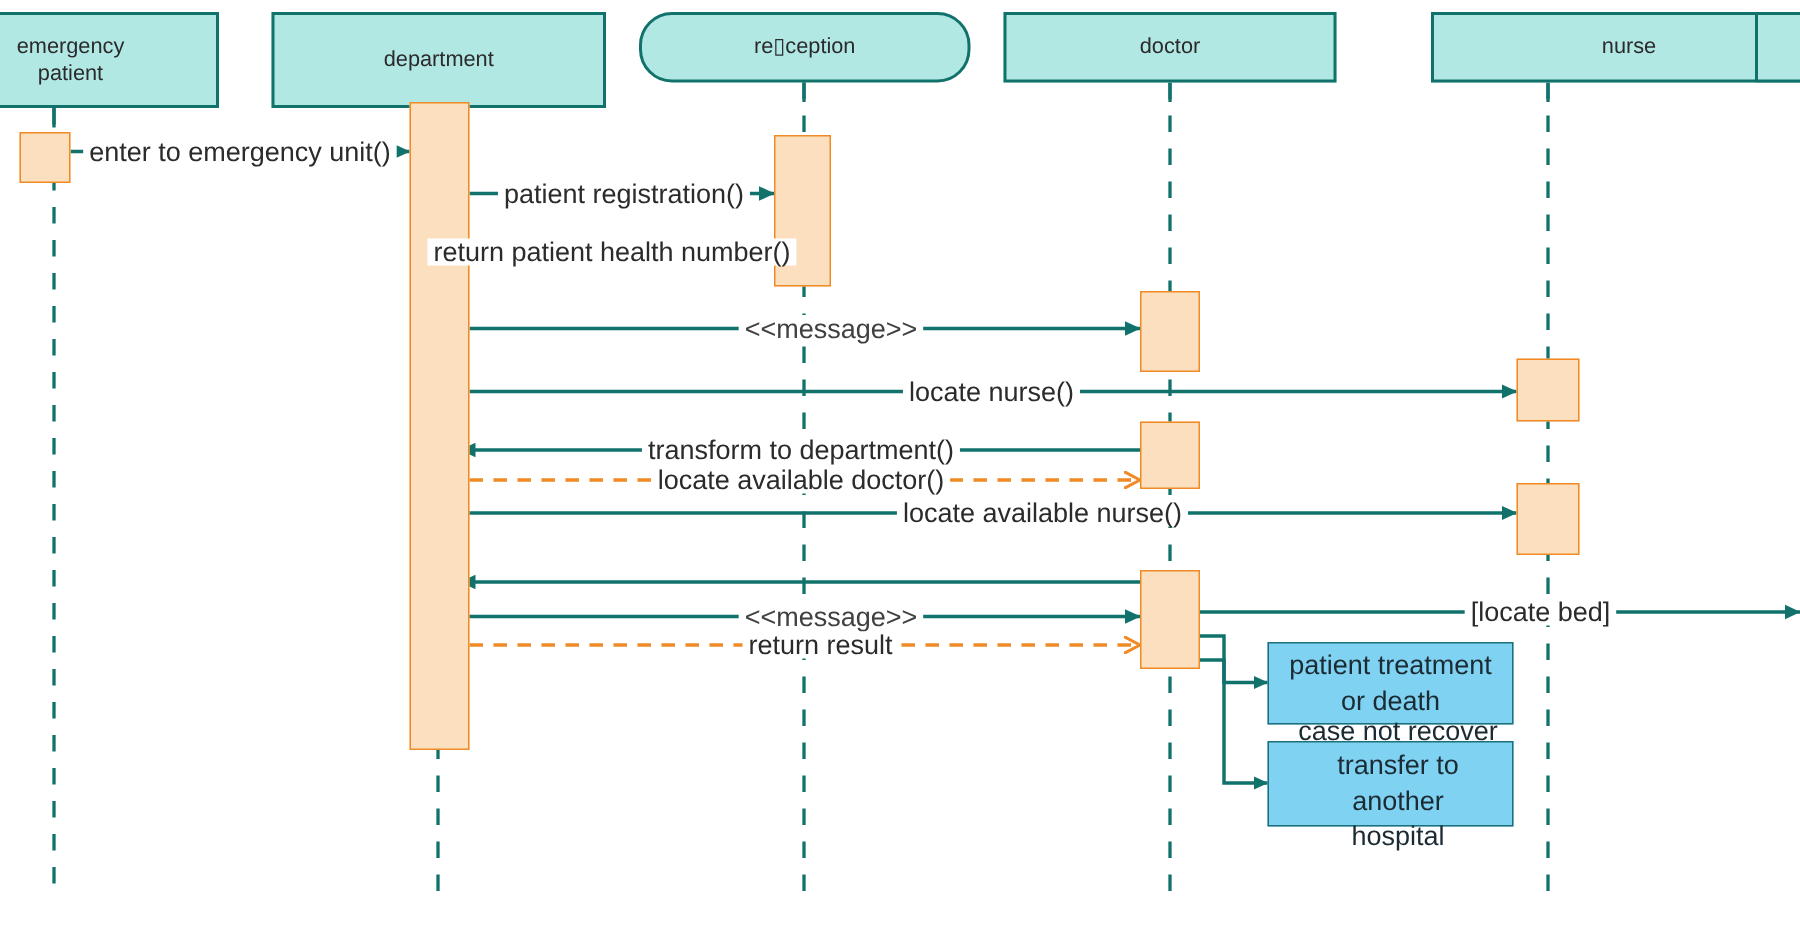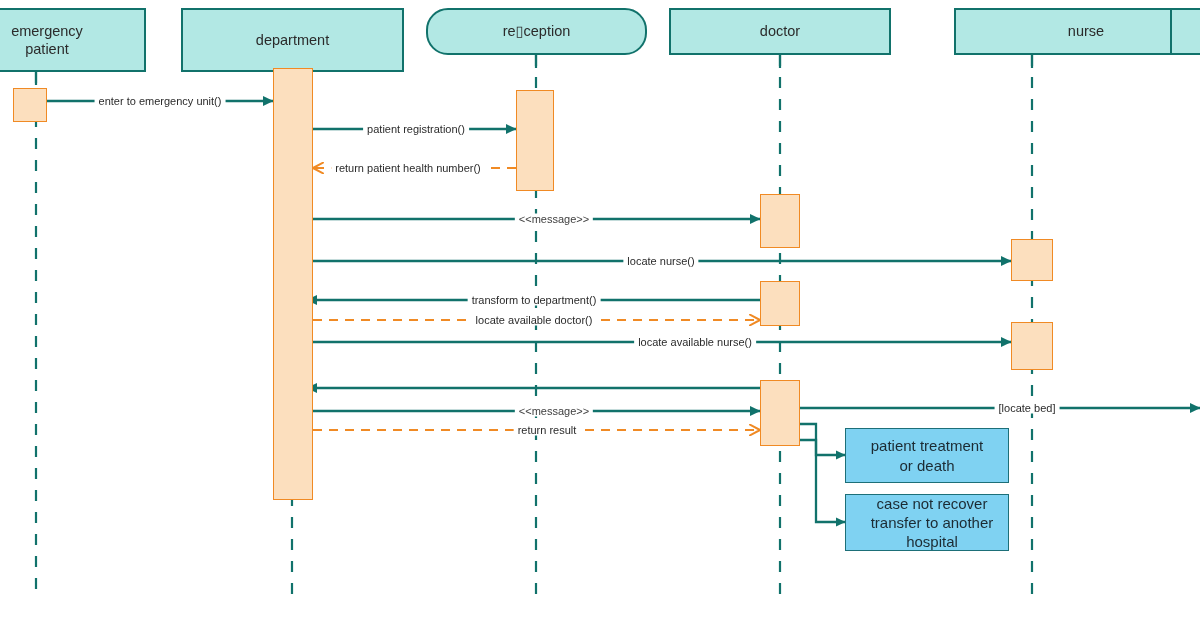--- a/index.html
+++ b/index.html
@@ -48,32 +48,32 @@
   .note-box{
     position:absolute;
     box-sizing:border-box;
     background:#7fd2f2;
     border:1.5px solid #1d6f78;
     display:flex;
     align-items:center;
     justify-content:center;
     text-align:center;
     color:#1c2b33;
-    font-size:15px;
+    font-size:18px;
     line-height:1.28;
     padding:2px 6px;
     white-space:pre-line;
   }
   
   .msg-label{
     position:absolute;
     transform:translate(-50%,-50%);
     background:#ffffff;
     padding:0 4px;
-    font-size:11px;
+    font-size:18px;
     color:#2b2b2b;
     white-space:nowrap;
     line-height:1;
   }
   .msg-label.stereotype{ color:#404040;margin-left:20px; }
   .msg-label.guard{ color:#2b2b2b; }
 </style>
 </head>
 <body>
 

